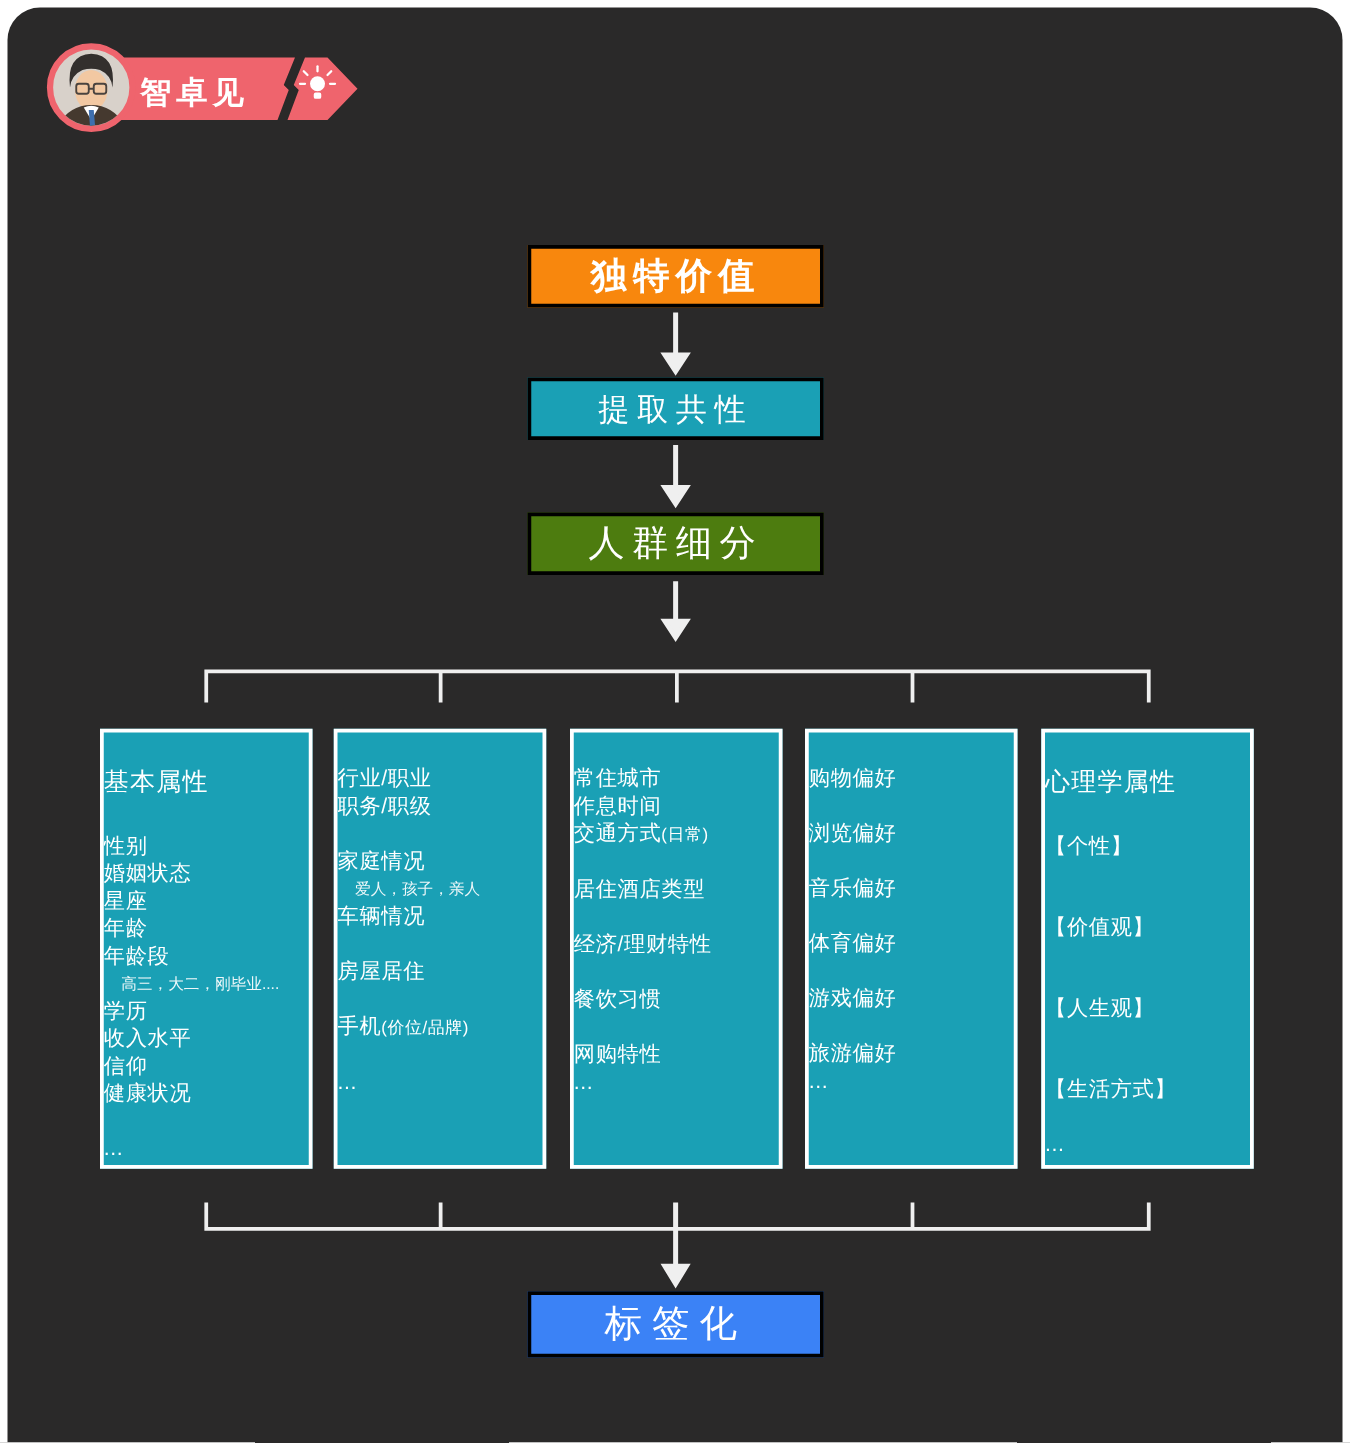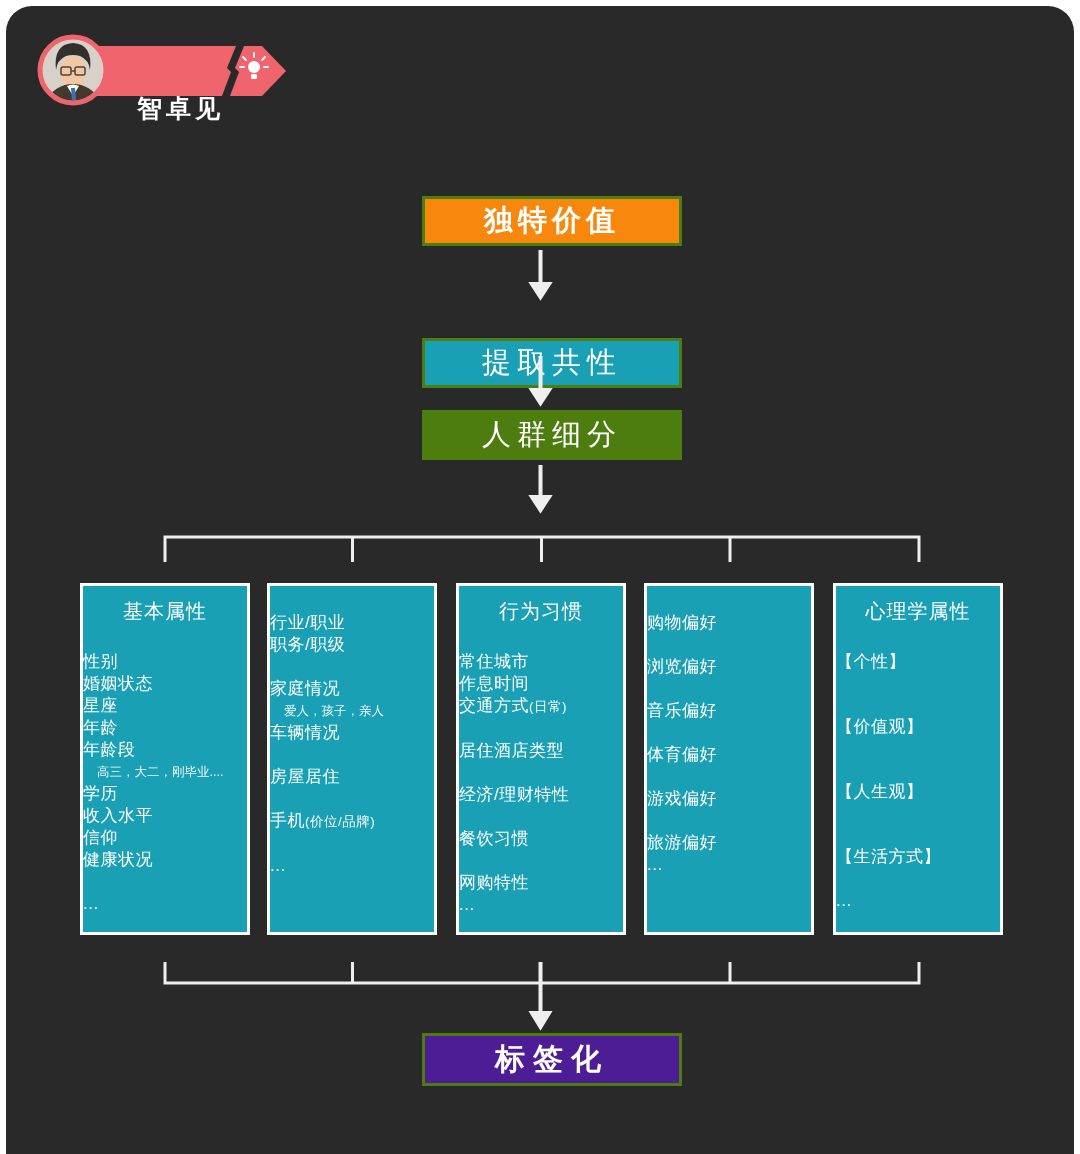--- a/index.html
+++ b/index.html
@@ -3,48 +3,48 @@
 <meta charset="utf-8">
 <style>
   html,body{margin:0;padding:0;background:#ffffff;}
   .canvas{position:relative;width:1080px;height:1154px;background:#ffffff;overflow:hidden;
           font-family:"Liberation Sans","DejaVu Sans",sans-serif;}
   .board{position:absolute;left:6px;top:6px;right:6px;bottom:0;
          background:var(--bg,#2a2929);border-radius:26px 26px 0 0;}
 
   
   .badge-svg{position:absolute;left:30px;top:30px;width:270px;height:90px;}
-  .author{position:absolute;left:112px;top:57px;width:112px;text-align:right;
-          color:#fff;font-size:25px;font-weight:700;letter-spacing:4px;margin-top:35px;}
+  .author{position:absolute;left:112px;top:57px;width:112px;text-align:left;
+          color:#fff;font-size:25px;font-weight:700;letter-spacing:4px;}
   .title{position:absolute;left:377px;top:42px;width:460px;margin:0;text-align:center;
          font-size:43px;line-height:54px;font-weight:900;letter-spacing:1px;
          color:var(--yellow,#f2e113);}
 
   
-  .node{position:absolute;left:422px;width:260px;height:50px;box-sizing:border-box;
-        border:3px solid #4d7c0f;display:flex;align-items:center;justify-content:center;
+  .node{position:absolute;left:422px;width:237px;height:50px;box-sizing:border-box;
+        border:3px solid #000000;display:flex;align-items:center;justify-content:center;
         color:#fff;background:var(--teal,#1aa0b5);}
   .n1{top:196px;font-size:29px;font-weight:700;letter-spacing:5px;}
-  .n2{top:302px;font-size:29px;letter-spacing:6px;margin-top:36px;}
+  .n2{top:302px;font-size:25px;letter-spacing:6px;}
   .n3{top:410px;font-size:29px;letter-spacing:6px;}
   .n4{top:1033px;height:53px;font-size:30px;letter-spacing:8px;}
 
   
   .lines{position:absolute;left:0;top:0;width:1080px;height:1154px;pointer-events:none;}
 
   
   #columns{position:absolute;left:0;top:583px;width:1080px;height:352px;}
   .column{position:absolute;top:0;width:170px;height:352px;box-sizing:border-box;
           border:3px solid #fff;background:var(--teal,#1aa0b5);color:#fff;overflow:hidden;}
   .column:nth-child(1){left:80px;}
   .column:nth-child(2){left:267px;}
   .column:nth-child(3){left:456px;}
   .column:nth-child(4){left:644px;}
   .column:nth-child(5){left:833px;}
-  .col-title{padding-top:11px;text-align:center;font-size:20px;line-height:28px;letter-spacing:1px;}
+  .col-title{padding-top:26px;font-size:20px;line-height:28px;letter-spacing:1px;}
   .col-list{margin-top:26px;padding-right:4px;}
   .item{font-size:17px;line-height:22px;letter-spacing:0.5px;white-space:nowrap;}
   .item .note{font-size:13.5px;}
   .sub{font-size:12.5px;line-height:22px;padding-left:14px;opacity:0.92;letter-spacing:0;}
   .gap-md{height:22px;}
   .gap-lg{height:43px;}
 </style>
 </head>
 <body>
 
@@ -144,21 +144,20 @@
           <div class="item">车辆情况</div>
           <div class="gap-md"></div>
           <div class="item">房屋居住</div>
           <div class="gap-md"></div>
           <div class="item">手机<span class="note">(价位/品牌)</span></div>
           <div class="gap-md"></div>
           <div class="item">...</div>
         </div>
       </div>
       <div class="column">
-        <div class="col-title">行为习惯</div>
         <div class="col-list">
           <div class="item">常住城市</div>
           <div class="item">作息时间</div>
           <div class="item">交通方式<span class="note">(日常)</span></div>
           <div class="gap-md"></div>
           <div class="item">居住酒店类型</div>
           <div class="gap-md"></div>
           <div class="item">经济/理财特性</div>
           <div class="gap-md"></div>
           <div class="item">餐饮习惯</div>
@@ -192,14 +191,14 @@
           <div class="gap-lg"></div>
           <div class="item">【人生观】</div>
           <div class="gap-lg"></div>
           <div class="item">【生活方式】</div>
           <div class="gap-md"></div>
           <div class="item">...</div>
         </div>
       </div>
     </div>
 
-  <div class="node n4" style="background-color: #4c1d95; font-weight: bold;">标签化</div>
+  <div class="node n4" style="background-color: #3b82f6;">标签化</div>
 </div>
 
 </body></html>

